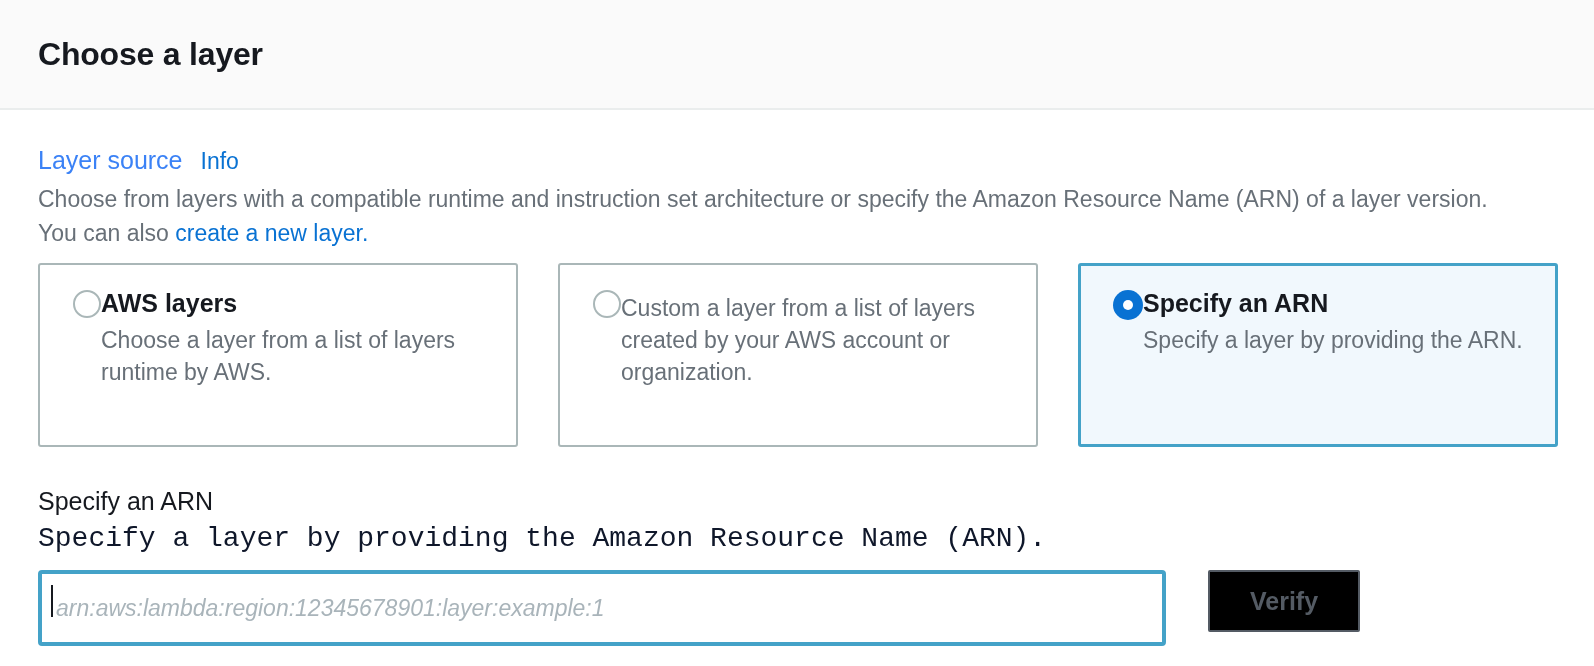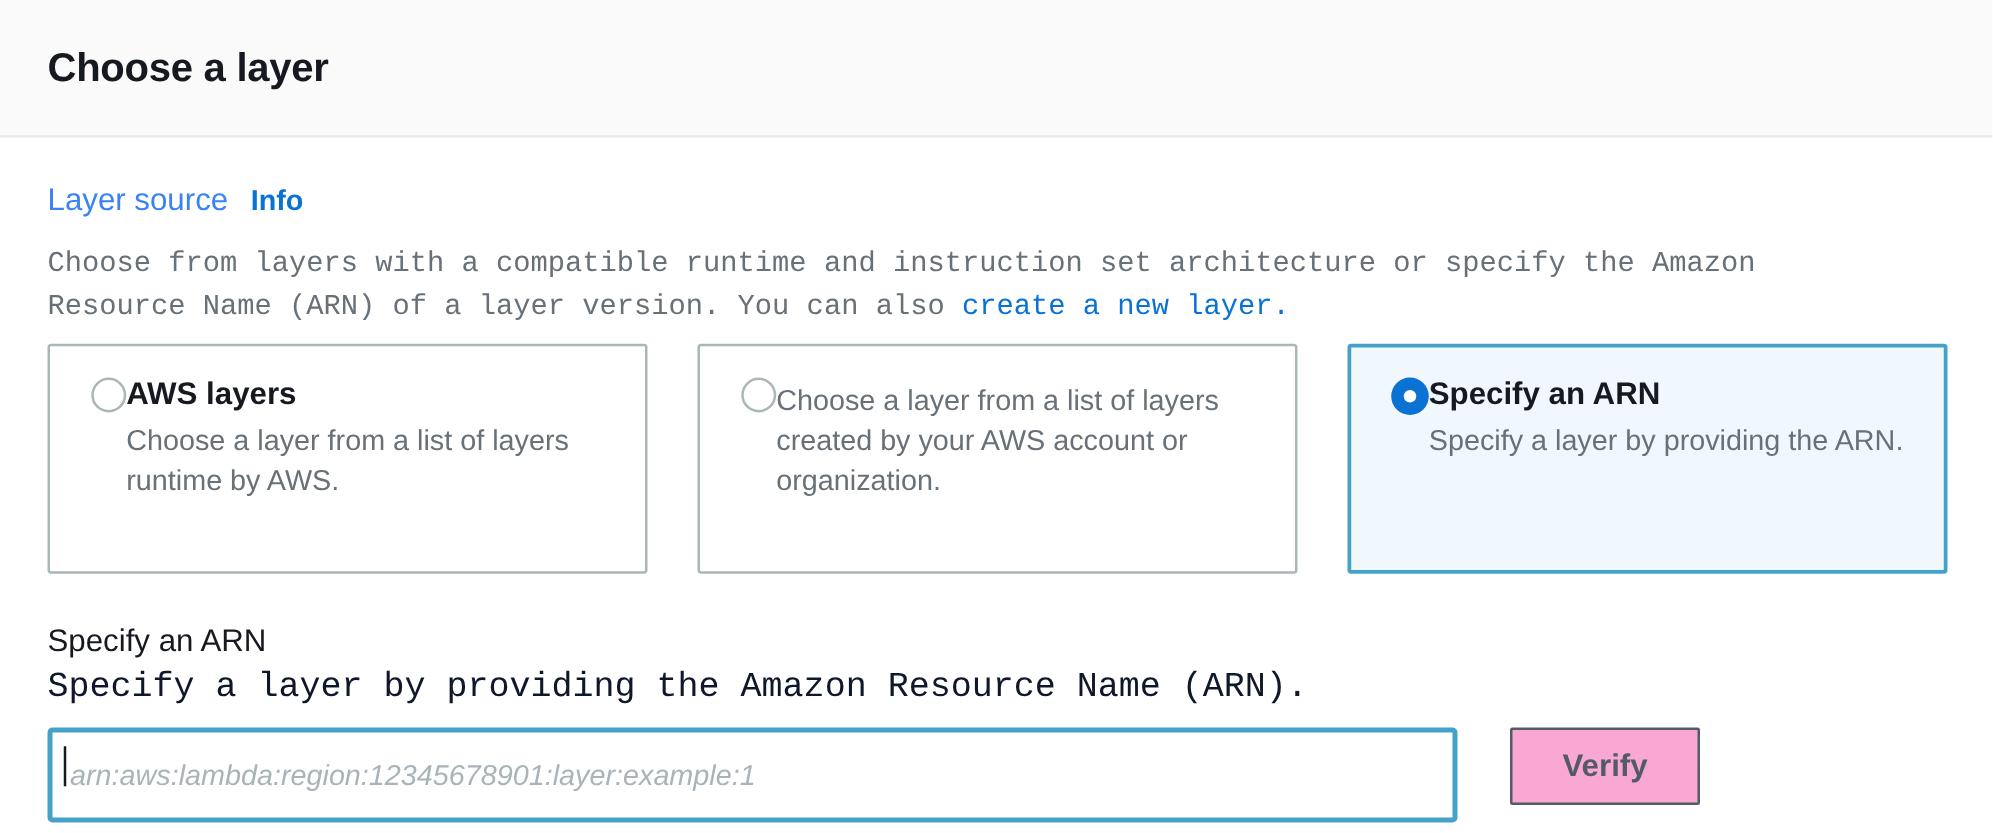--- a/index.html
+++ b/index.html
@@ -11,23 +11,23 @@
     height: 110px; background: #fafafa; border-bottom: 2px solid #eaeded;
     display: flex; align-items: center; padding-left: 38px;
   }
   .header h1 { font-size: 32px; font-weight: 700; color: #16191f; letter-spacing: -0.2px; }
 
   
   .content { padding: 0 36px 0 38px; }
 
   .label-row { margin-top: 36px; display: flex; align-items: baseline; gap: 18px; }
   .section-label { font-size: 25px; font-weight: 400; color: #3b82f6; }
-  .info-link { font-size: 23px; font-weight: 700; color: #0972d3; text-decoration: none; cursor: pointer; }
+  .info-link { font-size: 23px; font-weight: 400; color: #0972d3; text-decoration: none; cursor: pointer; }
 
-  .section-desc { margin-top: 19px; font-size: 23px; line-height: 34px; color: #687078; max-width: 1480px; font-family: Liberation Mono, monospace; }
+  .section-desc { margin-top: 7px; font-size: 23px; line-height: 34px; color: #687078; max-width: 1480px; }
   .inline-link { color: #0972d3; text-decoration: none; cursor: pointer; }
 
   
   .cards { margin-top: 13px; display: flex; gap: 40px; }
   .card {
     flex: 1 1 0; height: 184px; background: #ffffff;
     border: 2px solid #aab7b8; border-radius: 3px;
     padding: 22px 18px 0 33px; display: flex; cursor: pointer;
   }
   .card.selected {
@@ -60,21 +60,21 @@
     font-family: "Liberation Sans", sans-serif; background: #ffffff;
   }
   .arn-input::placeholder { font-style: italic; color: #a9b4ba; opacity: 1; }
   .caret {
     position: absolute; left: 13px; top: 15px; width: 2px; height: 32px;
     background: #16191f; animation: blink 1.1s steps(1) infinite;
   }
   @keyframes blink { 0%,49% { opacity: 1; } 50%,100% { opacity: 0; } }
 
   .verify-btn {
-    height: 62px; padding: 0 40px; background: #f9a8d4;
+    height: 62px; padding: 0 40px; background: #000000;
     border: 2px solid #545b64; border-radius: 2px;
     font-size: 25px; font-weight: 700; color: #545b64; cursor: pointer;
     font-family: "Liberation Sans", sans-serif;
   }
 </style>
 </head>
 <body>
 
 <div class="header">
   <h1>Choose a layer</h1>
@@ -95,21 +95,21 @@
       <span class="radio"></span>
       <div>
         <div class="card-title">AWS layers</div>
         <div class="card-desc">Choose a layer from a list of layers runtime by AWS.</div>
       </div>
     </div>
 
     <div class="card">
       <span class="radio"></span>
       <div>
-        <div class="card-desc">Choose a layer from a list of layers created by your AWS account or organization.</div>
+        <div class="card-desc">Custom a layer from a list of layers created by your AWS account or organization.</div>
       </div>
     </div>
 
     <div class="card selected">
       <span class="radio checked"></span>
       <div>
         <div class="card-title">Specify an ARN</div>
         <div class="card-desc">Specify a layer by providing the ARN.</div>
       </div>
     </div>

